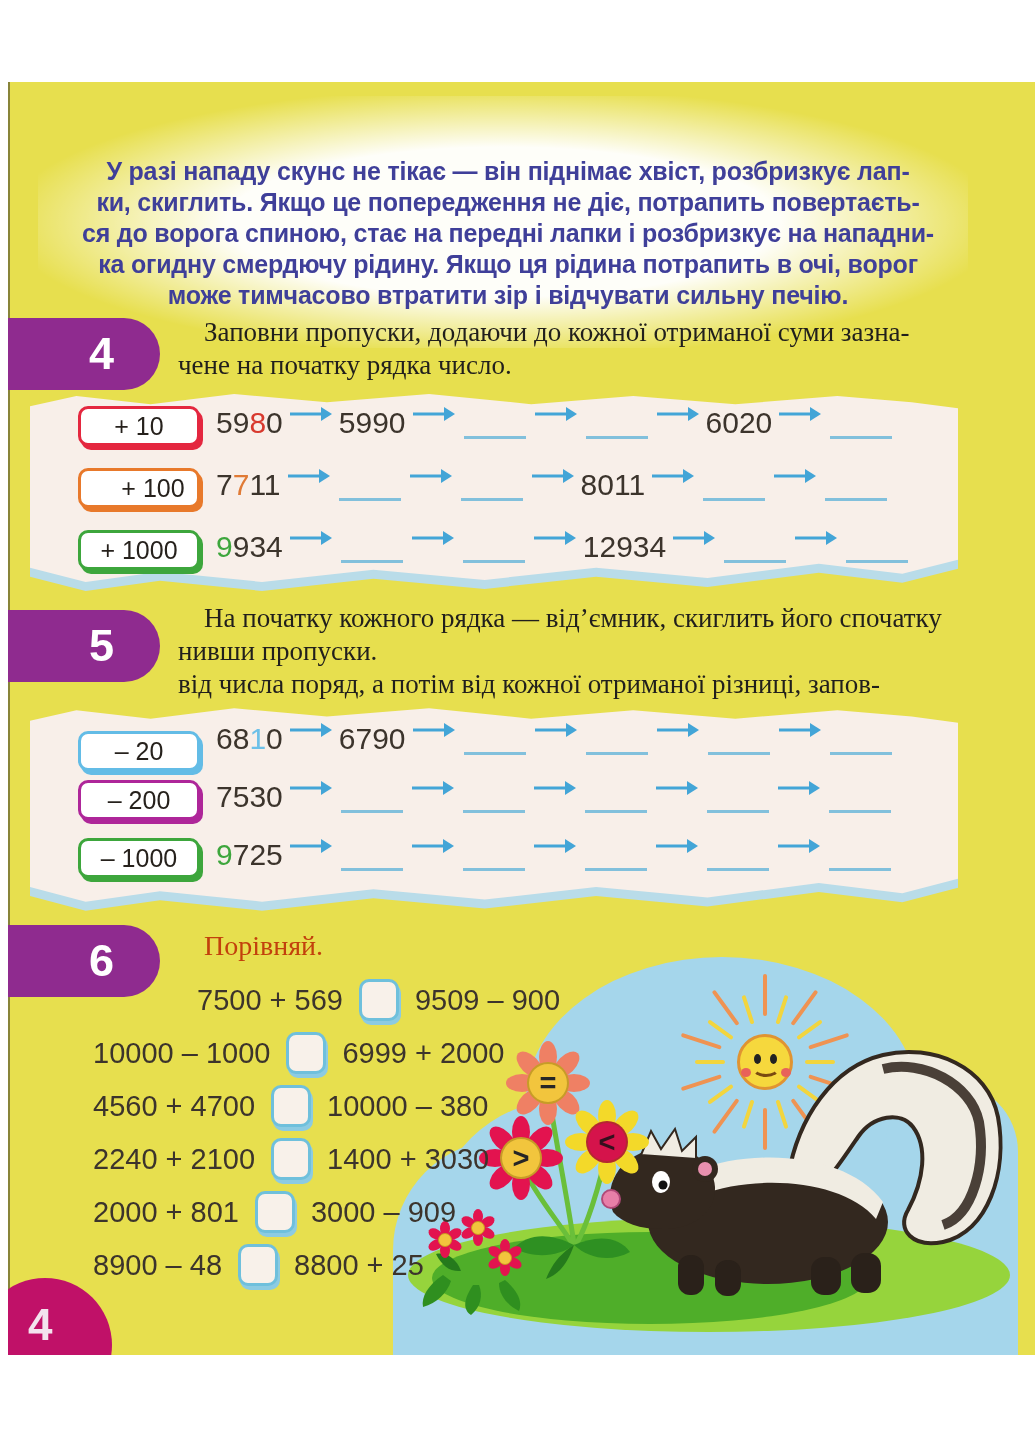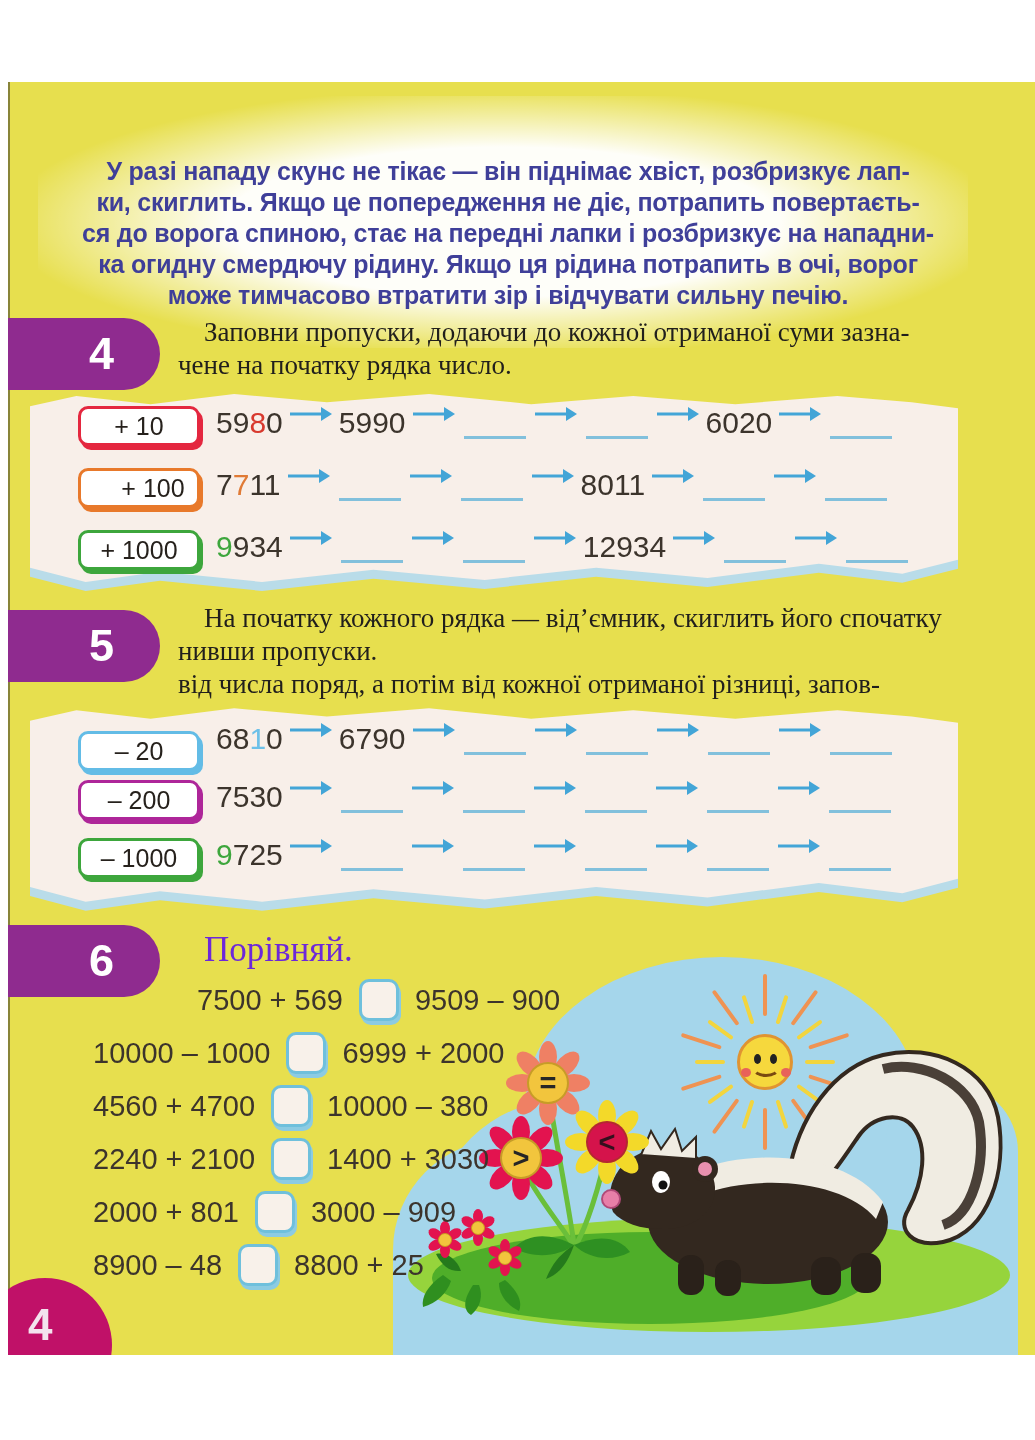--- a/index.html
+++ b/index.html
@@ -31,21 +31,21 @@
     display:flex;align-items:center;justify-content:flex-end;padding-right:46px;box-sizing:border-box;
   }
   #task4-badge{top:236px;} #task5-badge{top:528px;} #task6-badge{top:843px;}
   .instr{
     position:absolute;left:170px;width:800px;font-family:"Liberation Serif",serif;
     font-size:27px;line-height:33px;color:#211f1c;
   }
   #task4-instr{top:234px;} #task5-instr{top:520px;}
   .instr-line{white-space:nowrap;}
   .instr-line:first-child{text-indent:26px;}
-  #task6-instr{position:absolute;left:196px;top:848px;font-family:"Liberation Serif",serif;font-size:35px;color:#6d28d9;}
+  #task6-instr{position:absolute;left:196px;top:848px;font-family:"Liberation Serif",serif;font-size:28px;color:#c2410c;}
 
   
   .panel-wrap{
     position:absolute;left:22px;width:928px;
     --jag:polygon(0% 9%,5% 4%,13% 8%,22% 3%,32% 7%,43% 3%,54% 8%,65% 4%,76% 8%,87% 4%,95% 7%,100% 10%,
                   100% 85%,94% 92%,85% 87%,73% 94%,61% 89%,49% 95%,37% 90%,25% 96%,14% 91%,6% 96%,0% 89%);
   }
   #panel1{top:306px;height:202px;} #panel2{top:620px;height:208px;}
   .panel-shadow{position:absolute;inset:0;background:#b9dce9;clip-path:var(--jag);transform:translateY(9px);}
   .panel-face{position:absolute;inset:0;background:#f8efe9;clip-path:var(--jag);}

